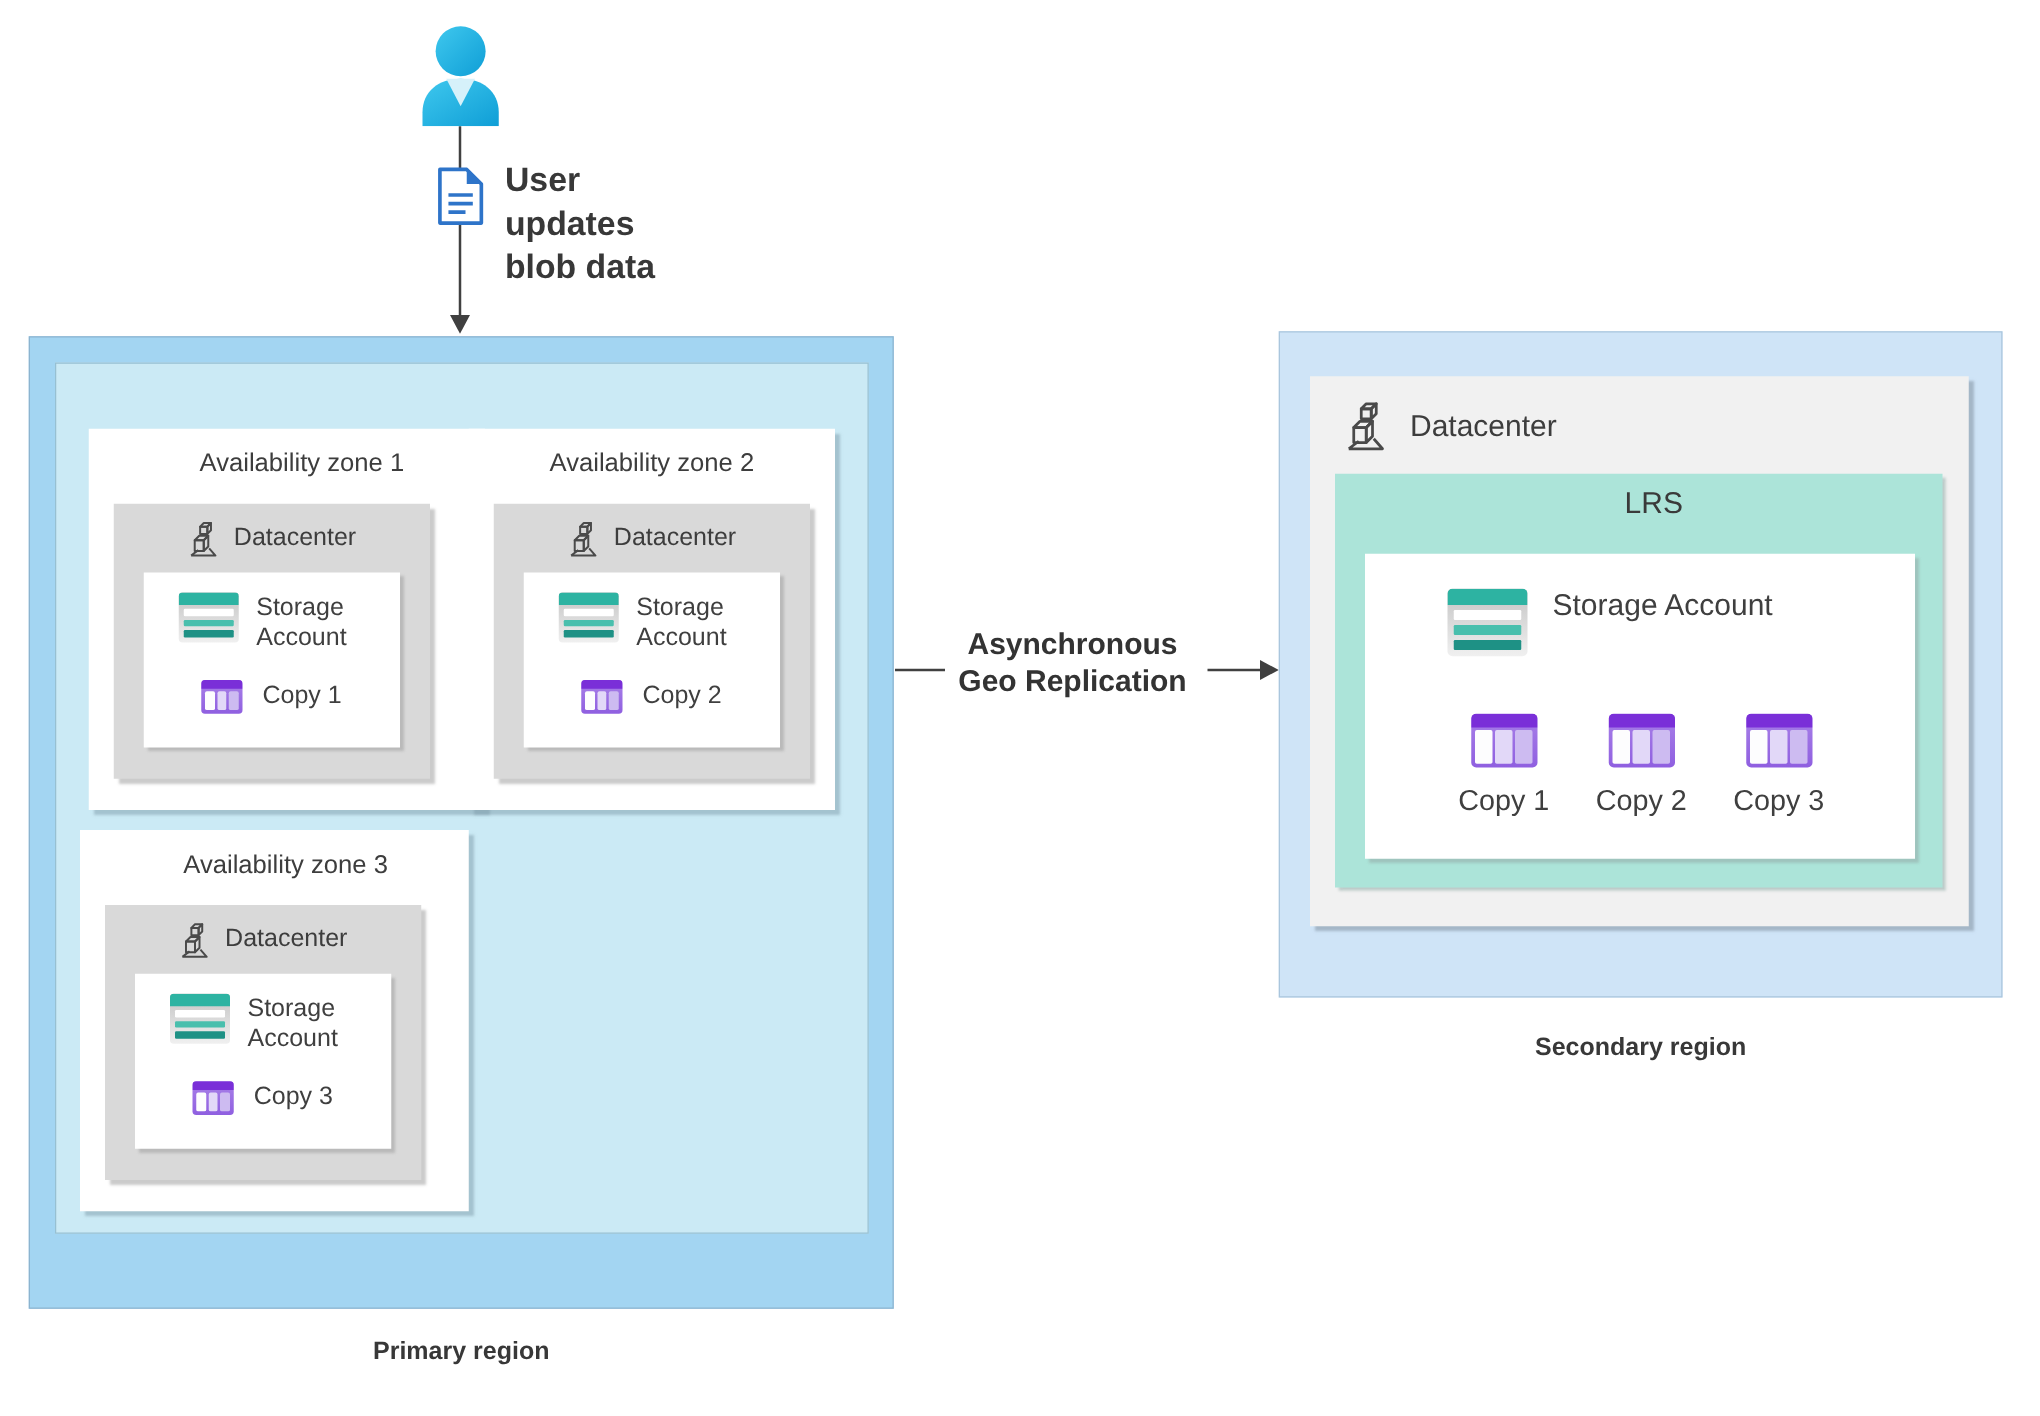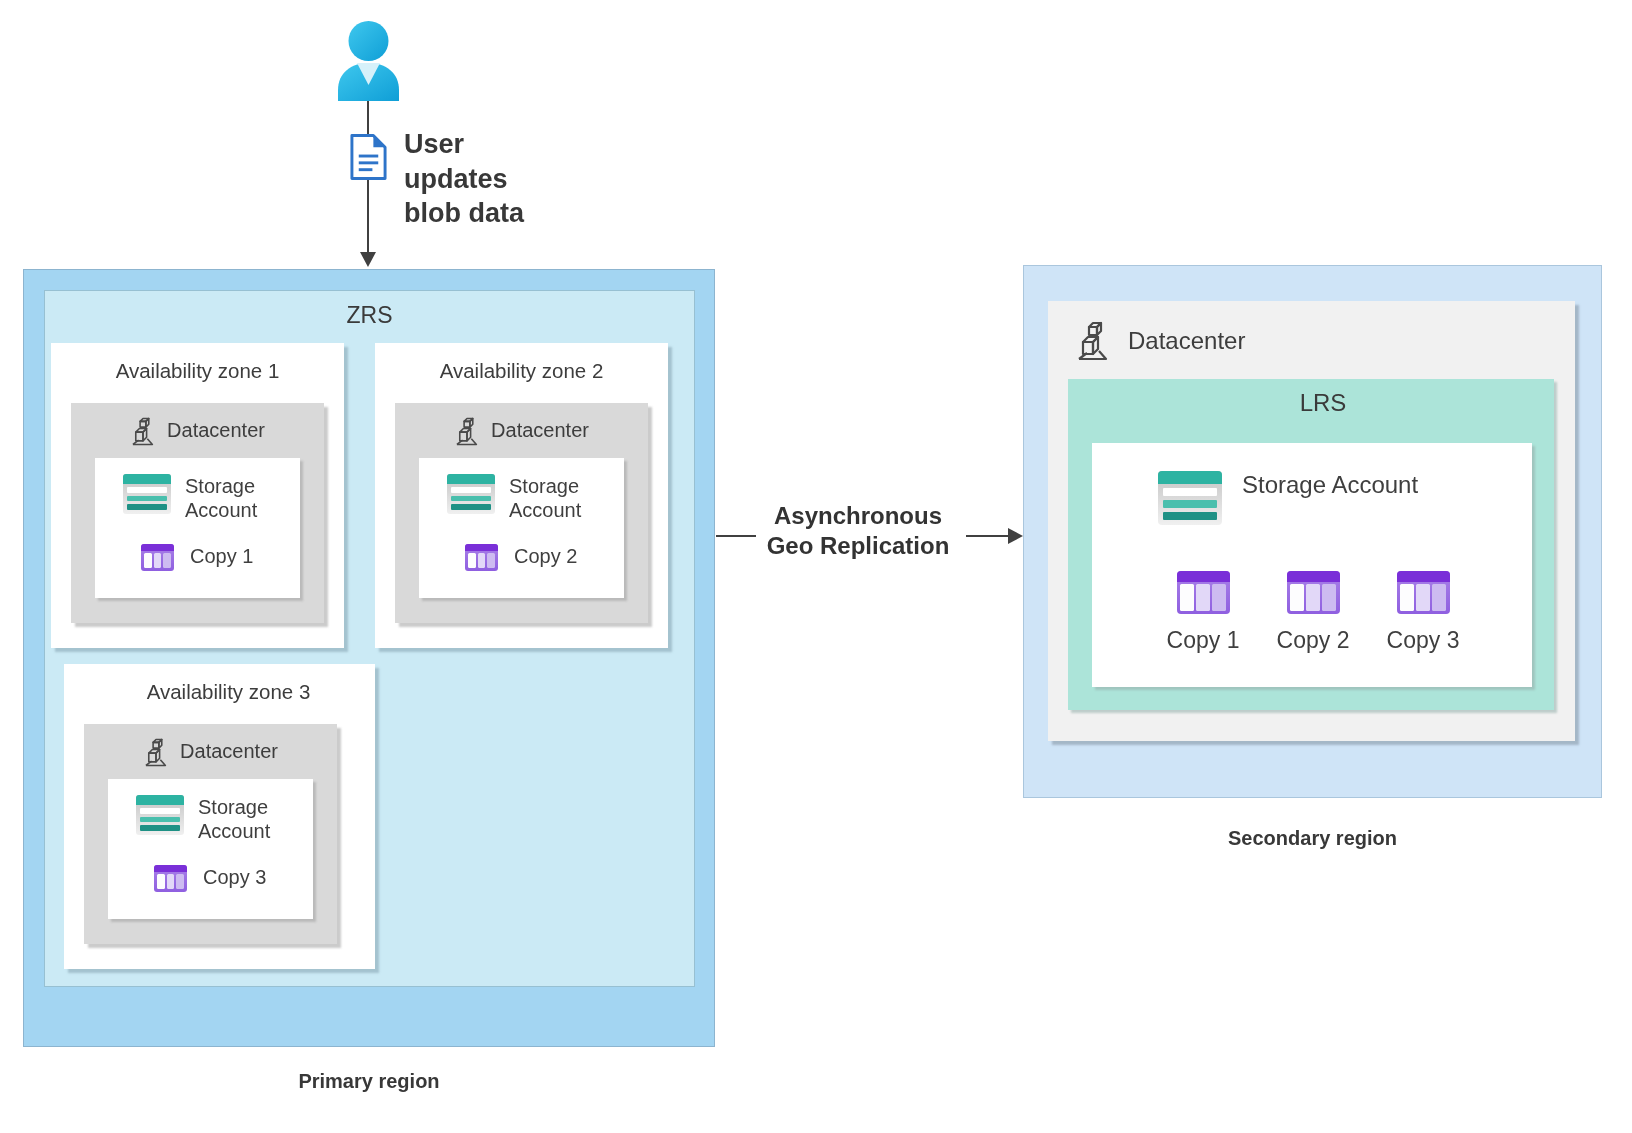--- a/index.html
+++ b/index.html
@@ -27,21 +27,21 @@
   .primary-outer{left:23px;top:269px;width:692px;height:778px;background:var(--primary-outer);border:1px solid #8cb4cf;}
   .zrs{position:absolute;left:20px;top:20px;width:651px;height:697px;background:var(--zrs-fill);border:1px solid #97c0d2;box-sizing:border-box;}
   .zrs-title{margin-top:11px;text-align:center;font-size:23px;color:#3a3a3a;}
   .region-label{position:absolute;text-align:center;font-size:20px;font-weight:bold;color:#383838;}
   .primary-label{left:23px;top:1070px;width:692px;}
   .secondary-label{left:1023px;top:827px;width:579px;}
 
   
   .zone-card{position:absolute;width:293px;height:305px;background:#fff;
     box-shadow:4px 4px 2px rgba(125,155,170,.5);}
-  .z1{left:6px;top:52px;} .z2{left:330px;top:52px;} .z3{left:19px;top:373px;padding-left:18px;}
+  .z1{left:26px;top:52px;padding-left:24px;} .z2{left:330px;top:52px;} .z3{left:19px;top:373px;padding-left:18px;}
   .zone-title{margin-top:16px;text-align:center;font-size:20.5px;color:#3d3d3d;}
   .dc-box{position:absolute;left:20px;top:60px;width:253px;height:220px;background:var(--dc-gray);
     box-shadow:4px 4px 2px rgba(140,140,140,.45);}
   .dc-header{display:flex;justify-content:center;align-items:center;gap:11px;padding-top:11px;}
   .dc-header .b-icon svg{display:block;}
   .dc-label{font-size:20px;color:#3d3d3d;}
   .inner-box{position:absolute;left:24px;top:55px;width:205px;height:140px;background:#fff;
     box-shadow:3px 3px 2px rgba(140,140,140,.4);}
   .row{position:absolute;display:flex;align-items:flex-start;}
   .row-sa{left:28px;top:16px;gap:14px;}
@@ -123,21 +123,20 @@
     <path d="M25,3 L25,15 L37,15 Z" fill="#2e74c9"></path>
     <line x1="10" y1="24" x2="30" y2="24" stroke="#2e74c9" stroke-width="3"></line>
     <line x1="10" y1="31" x2="30" y2="31" stroke="#2e74c9" stroke-width="3"></line>
     <line x1="10" y1="38" x2="24" y2="38" stroke="#2e74c9" stroke-width="3"></line>
   </svg>
 
   <div class="user-label">User updates blob data</div>
 
   <div class="region-outer primary-outer">
     <div class="zrs">
-      <div class="zrs-title">ZRS</div>
 
       <div class="zone-card z1">
         <div class="zone-title">Availability zone 1</div>
         <div class="dc-box">
           <div class="dc-header">
             <span class="b-icon">
               <svg width="26" height="32" viewBox="0 0 36 44">
                   <g fill="none" stroke="#4a4a4a" stroke-width="2.2" stroke-linejoin="round">
                 <polygon points="8,25 18,25 18,37 8,37"></polygon>
                     <polygon points="8,25 13,20 23,20 18,25"></polygon>

